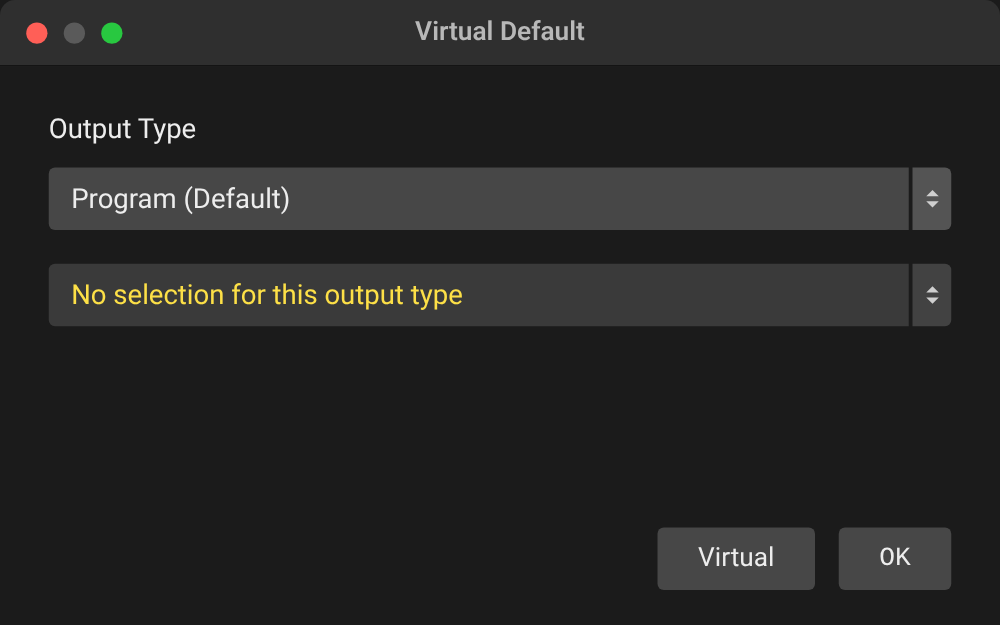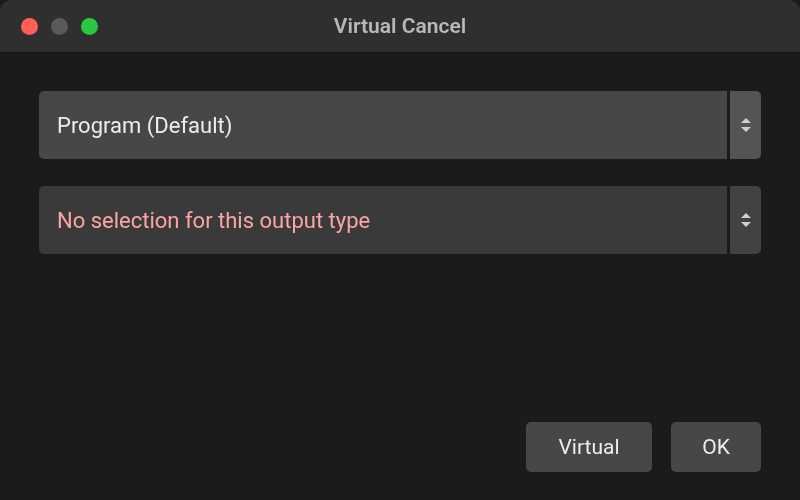--- a/index.html
+++ b/index.html
@@ -46,37 +46,37 @@
     }
     .field-label {
       font-size: 22px;
       font-weight: 400;
       color: #ededed;
       margin-bottom: 18px;
     }
     .field-block { margin-bottom: 27px; }
     .select {
       display: flex;
-      height: 68px;
+      height: 50px;
       width: 100%;
     }
     .select-body {
       flex: 1;
       background: #474747;
       border-top-left-radius: 5px;
       border-bottom-left-radius: 5px;
       display: flex;
       align-items: center;
       padding-left: 18px;
       font-size: 22px;
       color: #ededed;
     }
     .select.disabled .select-body {
       background: #3a3a3a;
-      color: #fca5a5;
+      color: #fde047;
     }
     .select-stepper {
       width: 31px;
       background: #545454;
       border-top-right-radius: 5px;
       border-bottom-right-radius: 5px;
       margin-left: 3px;
       display: flex;
       flex-direction: column;
       align-items: center;
@@ -107,37 +107,38 @@
       display: flex;
       align-items: center;
       justify-content: center;
       font-size: 21px;
       color: #ededed;
       padding: 0 22px;
       min-width: 88px;
       cursor: default;
     }
     .btn.cancel { width: 126px; }
-    .btn.ok { width: 90px; }
+    .btn.ok { width: 90px; font-family: Liberation Mono, monospace; }
   </style>
 </head>
 <body>
 
 <div class="titlebar">
   <div class="traffic-lights">
     <div class="traffic-light close-btn"></div>
     <div class="traffic-light minimize-btn"></div>
     <div class="traffic-light zoom-btn"></div>
   </div>
-  <div class="title">Virtual Cancel</div>
+  <div class="title">Virtual Default</div>
 </div>
 
 <div class="content">
 
   <div class="field-block">
+    <div class="field-label">Output Type</div>
     <div class="select">
       <div class="select-body">Program (Default)</div>
       <div class="select-stepper">
         <div class="chev up"></div>
         <div class="chev down"></div>
       </div>
     </div>
   </div>
 
   <div class="field-block">

